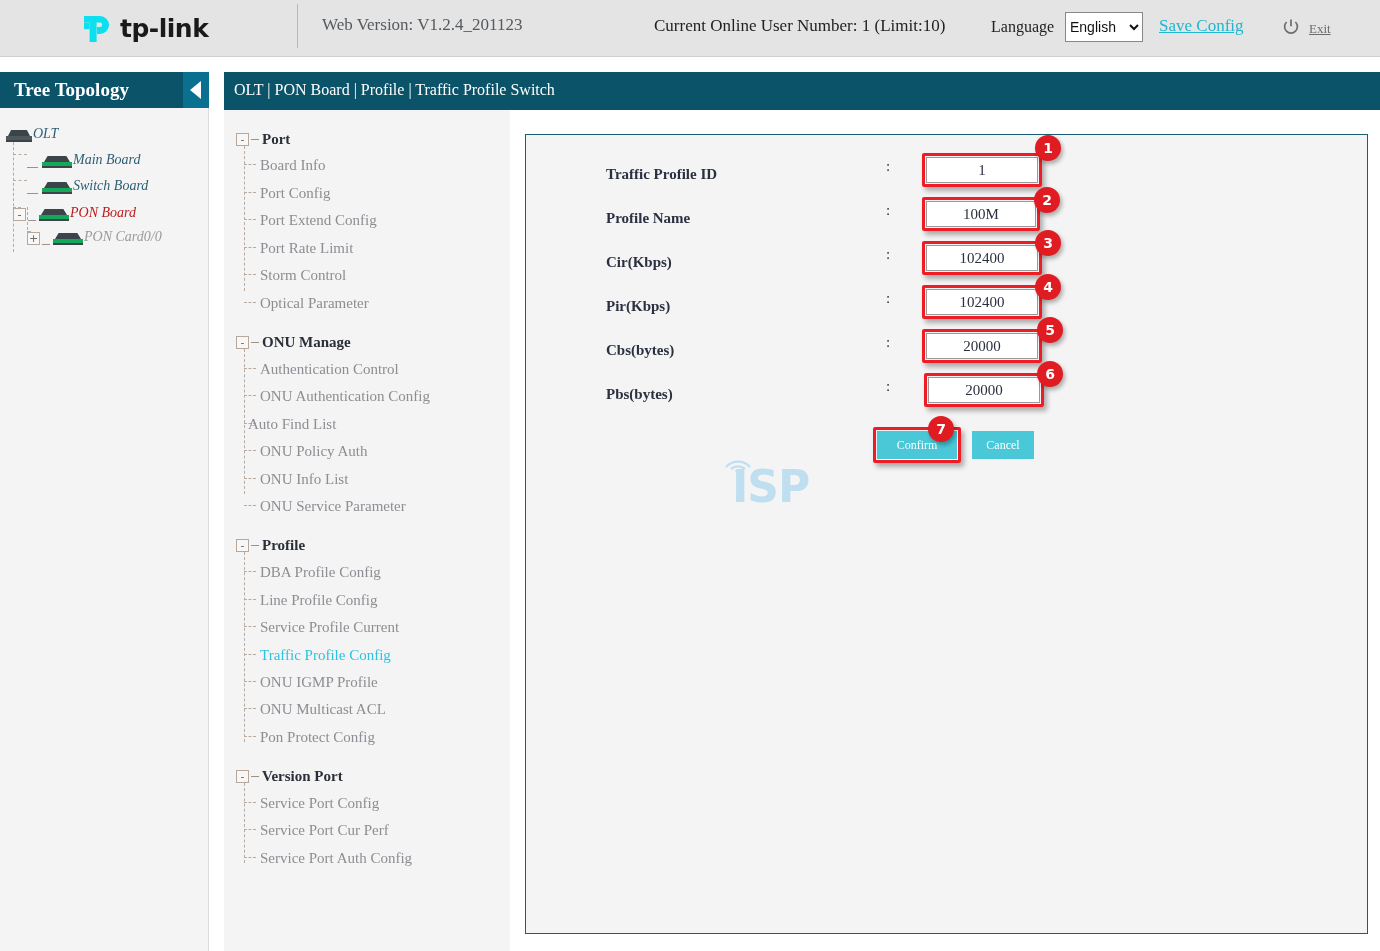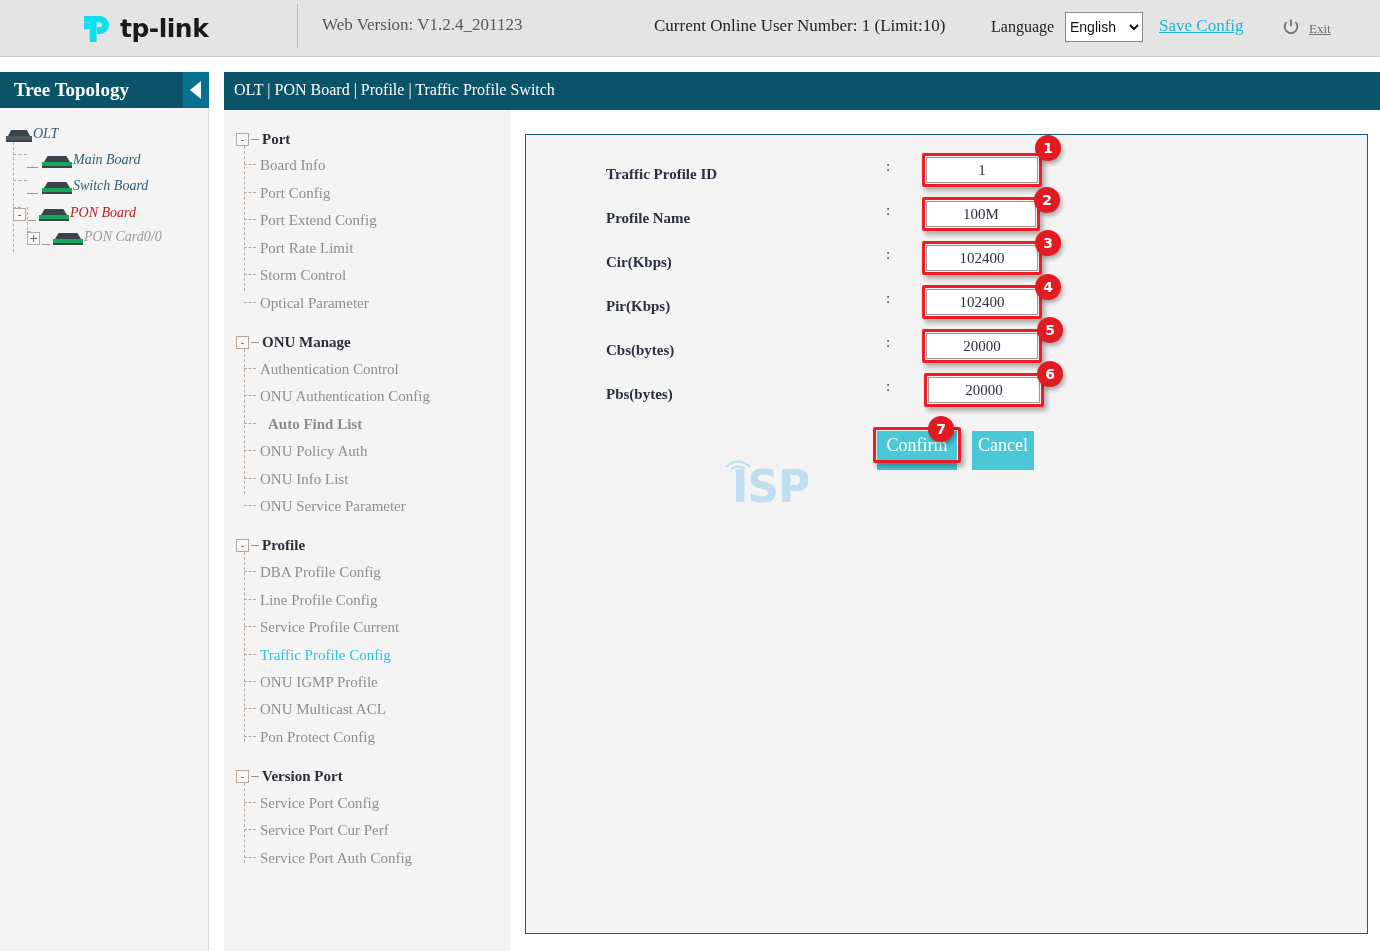--- a/index.html
+++ b/index.html
@@ -183,23 +183,23 @@
   }
   .badge {
     position:absolute; width:26px; height:26px; border-radius:50%;
     background:#e01b22; color:#fff;
     font-family:"DejaVu Sans","Liberation Sans",sans-serif;
     font-size:14px; font-weight:bold;
     display:flex; align-items:center; justify-content:center;
     box-shadow: 2px 3px 4px rgba(0,0,0,0.30);
   }
   .btn {
-    position:absolute; height:39px; background:#4ac8d8; color:#ffffff;
+    position:absolute; height:28px; background:#4ac8d8; color:#ffffff;
     border:none; font-family:"Liberation Serif","DejaVu Serif",serif;
-    font-size:18px; cursor:pointer; text-align:center; line-height:28px;
+    font-size:12px; cursor:pointer; text-align:center; line-height:28px;
   }
 </style>
 </head>
 <body>
 
 <div id="app">
 
   <div class="topbar">
     <div class="logo-wrap">
       <div class="logo-mark">
@@ -329,21 +329,21 @@
     </div>
     <div class="mvline" style="left:20px; top:239px; height:145px;"></div>
     <div class="mdash" style="left:20px; top:258px;"></div>
     <div class="mdash" style="left:20px; top:285px;"></div>
     <div class="mdash" style="left:20px; top:313px;"></div>
     <div class="mdash" style="left:20px; top:340px;"></div>
     <div class="mdash" style="left:20px; top:368px;"></div>
     <div class="mdash" style="left:20px; top:395px;"></div>
     <div class="menu-item" style="left:36px; top:251px;">Authentication Control</div>
     <div class="menu-item" style="left:36px; top:278px;">ONU Authentication Config</div>
-    <div class="menu-item" style="left:44px; top:306px;font-weight:bold;">Auto Find List</div>
+    <div class="menu-item" style="left:24px; top:306px;">Auto Find List</div>
     <div class="menu-item" style="left:36px; top:333px;">ONU Policy Auth</div>
     <div class="menu-item" style="left:36px; top:361px;">ONU Info List</div>
     <div class="menu-item" style="left:36px; top:388px;">ONU Service Parameter</div>
 
     <div class="menu-group" style="top:427px; left:12px;">
       <span class="expander">-</span>
       <span style="display:inline-block;width:8px;height:1px;border-top:1px solid #9d9189;"></span>
       <span class="gname">Profile</span>
     </div>
     <div class="mvline" style="left:20px; top:442px; height:190px;"></div>

